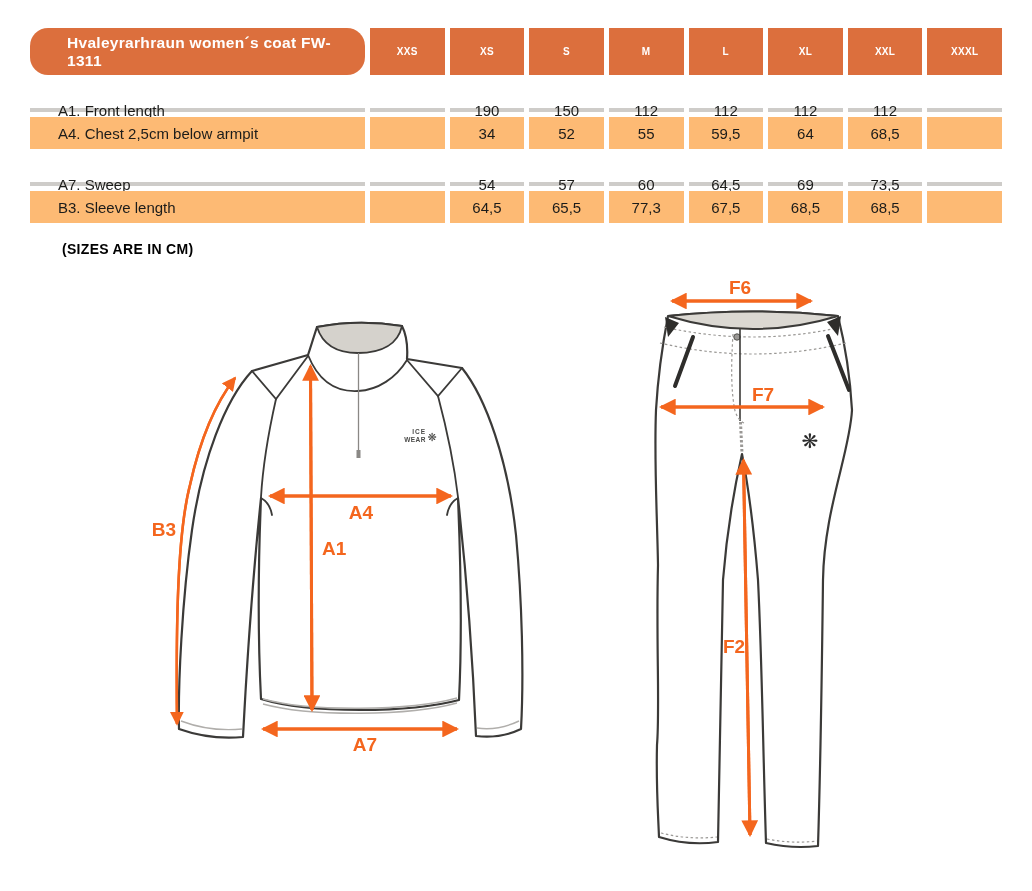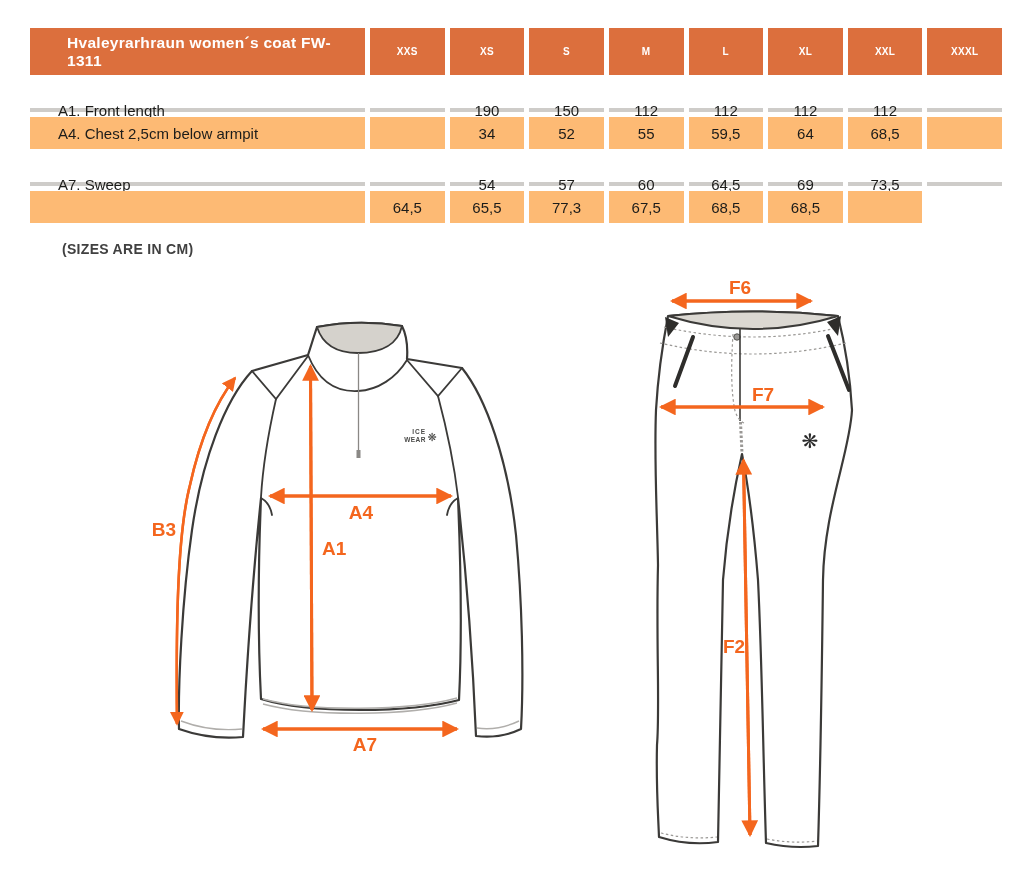--- a/index.html
+++ b/index.html
@@ -13,33 +13,33 @@
     display:grid;
     grid-template-columns:335px repeat(8, 1fr);
     grid-template-rows:47px 32px 32px 32px 32px;
     gap:5px 5px;
   }
   .th {
     background:#DC6F3D; color:#ffffff; font-weight:bold; font-size:10px;
     display:flex; align-items:center; justify-content:center;
     letter-spacing:.3px;
   }
-  .th.title { justify-content:flex-start; padding-left:37px; font-size:15.5px; }
+  .th.title { justify-content:flex-start; padding-left:37px; font-size:15.5px;border-radius:18px; }
   .cell {
     font-size:15px; color:#1c1c1a;
     display:flex; align-items:center; justify-content:center;
   }
   .cell.lab { justify-content:flex-start; padding-left:28px; }
   .dark  { background:#CECCC9;margin-top:28px; }
   .light { background:#fdba74; }
 
   
   #sizes-note {
     position:absolute; left:62px; top:241px;
-    font-size:14px; font-weight:600; color:#404040; letter-spacing:.3px;
+    font-size:14px; font-weight:600; color:#000000; letter-spacing:.3px;
   }
 
   
   #jacket-svg { position:absolute; left:130px; top:300px; }
   #pants-svg  { position:absolute; left:630px; top:280px; }
 
   .garment  { fill:#ffffff; stroke:#3b3a38; stroke-width:2.2; stroke-linejoin:round; }
   .seam     { fill:none; stroke:#3b3a38; stroke-width:1.8; stroke-linecap:round; }
   .stitch   { fill:none; stroke:#b0aeab; stroke-width:1.4; }
   .dash     { fill:none; stroke:#9a9895; stroke-width:1.2; stroke-dasharray:2.5 2.5; }
@@ -88,20 +88,21 @@
     <div class="cell lab dark">A7. Sweep</div>
     <div class="cell dark"></div>
     <div class="cell dark">54</div>
     <div class="cell dark">57</div>
     <div class="cell dark">60</div>
     <div class="cell dark">64,5</div>
     <div class="cell dark">69</div>
     <div class="cell dark">73,5</div>
     <div class="cell dark"></div>
 
+    <div class="cell lab light">B3. Sleeve length</div>
     <div class="cell light"></div>
     <div class="cell light">64,5</div>
     <div class="cell light">65,5</div>
     <div class="cell light">77,3</div>
     <div class="cell light">67,5</div>
     <div class="cell light">68,5</div>
     <div class="cell light">68,5</div>
     <div class="cell light"></div>
   </div>
 

